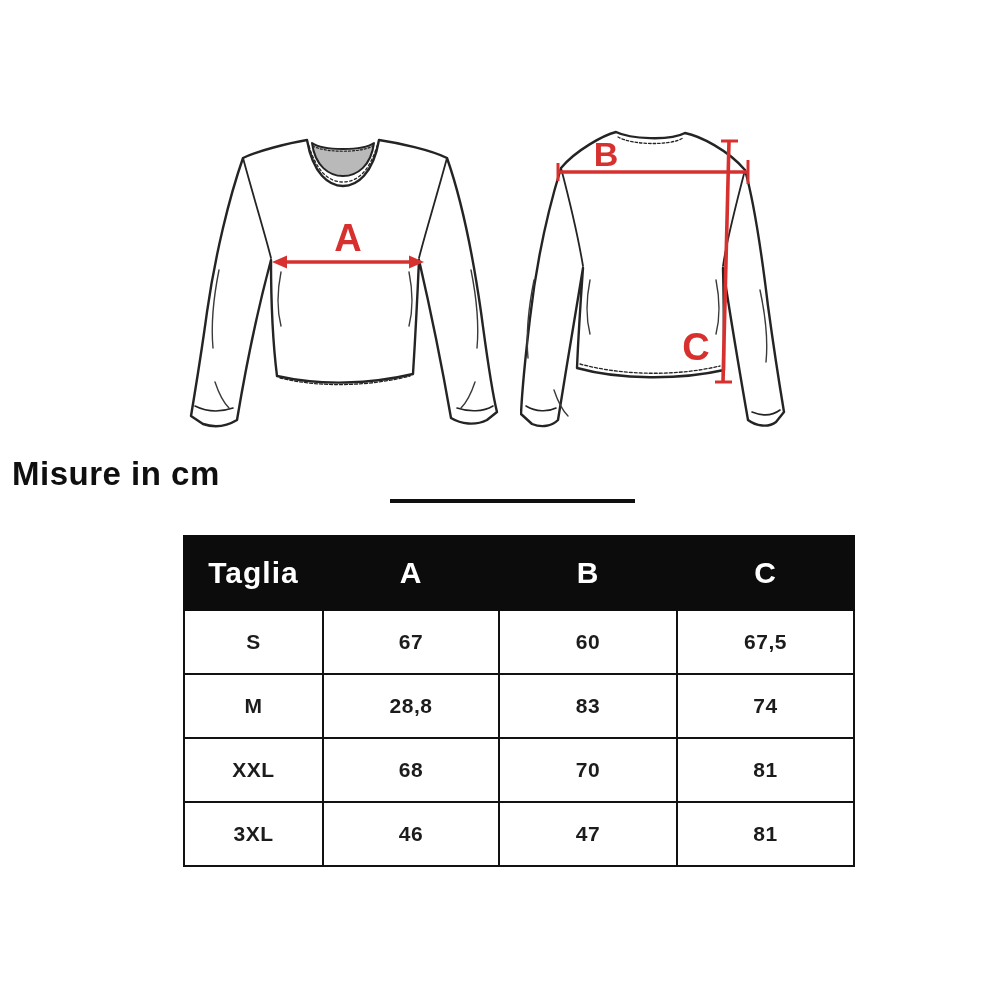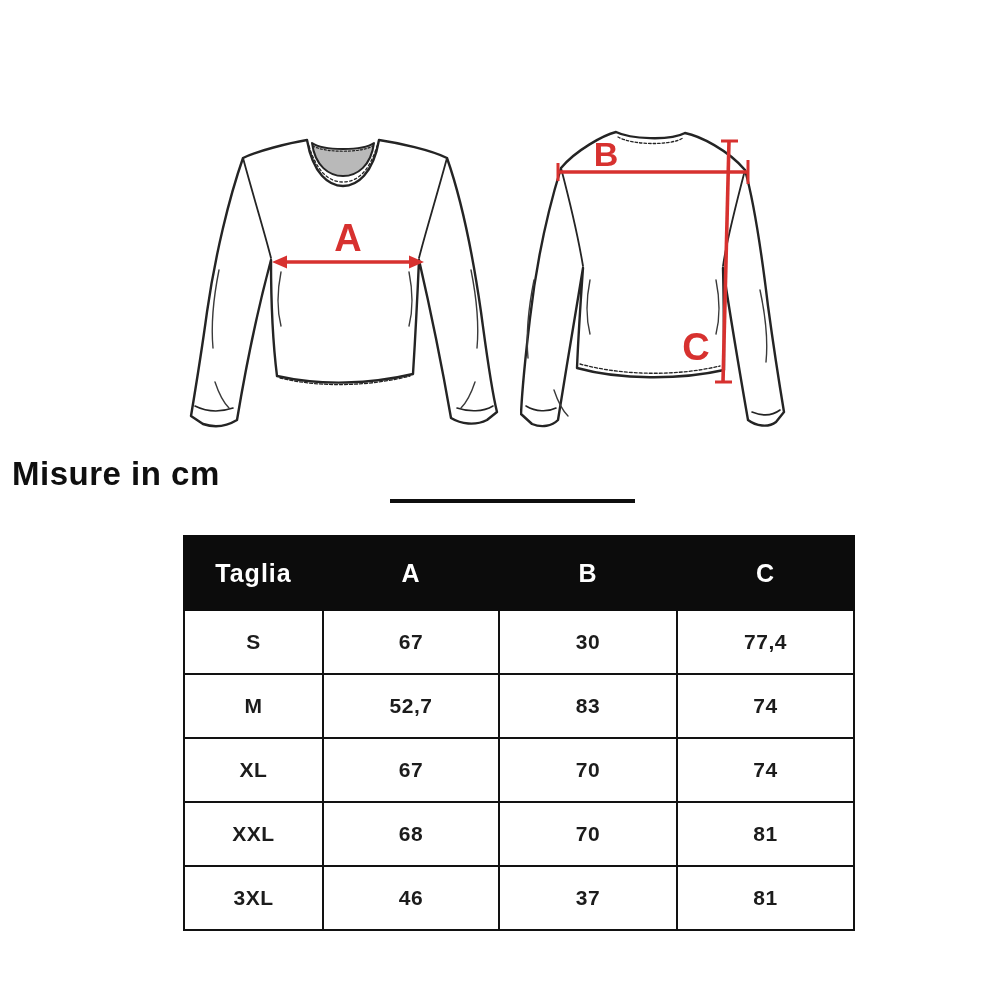--- a/index.html
+++ b/index.html
@@ -5,21 +5,21 @@
   html,body{margin:0;padding:0;background:#ffffff;}
   body{width:1000px;height:1000px;font-family:"Liberation Sans",sans-serif;}
   .canvas{position:relative;width:1000px;height:1000px;background:#ffffff;overflow:hidden;}
   .fig{position:absolute;}
   svg text{font-family:"Liberation Sans",sans-serif;font-weight:bold;}
   .title-wrap{position:absolute;top:455px;left:12px;width:1000px;text-align:left;}
   .title{margin:0;font-size:33px;font-weight:800;color:#0f0f0f;letter-spacing:.5px;}
   .title-underline{width:245px;height:4px;background:#0f0f0f;margin:6px auto 0 auto;}
   table.size-table{position:absolute;left:183px;top:535px;width:670px;border-collapse:collapse;table-layout:fixed;}
   .size-table th,.size-table td{border:2px solid #121212;text-align:center;vertical-align:middle;font-weight:bold;}
-  .size-table thead th{background:#0c0c0c;color:#ffffff;font-size:25px;height:70px;border-color:#0c0c0c;letter-spacing:1px;}
+  .size-table thead th{background:#0c0c0c;color:#ffffff;font-size:30px;height:70px;border-color:#0c0c0c;letter-spacing:1px;}
   .size-table tbody td{height:60px;font-size:21px;color:#1c1c1c;background:#ffffff;letter-spacing:.5px;}
 </style>
 </head>
 <body>
 
 <div class="canvas">
 
   <svg class="fig" style="left:185px;top:110px" width="320" height="340" viewBox="0 0 320 340">
     <g fill="none" stroke="#242424" stroke-width="2.4" stroke-linecap="round" stroke-linejoin="round">
       <path fill="#ffffff" d="
@@ -139,43 +139,37 @@
         <th>Taglia</th>
         <th>A</th>
         <th>B</th>
         <th>C</th>
       </tr>
     </thead>
     <tbody>
       <tr>
         <td>S</td>
         <td>67</td>
-        <td>30</td>
-        <td>77,4</td>
+        <td>60</td>
+        <td>67,5</td>
       </tr>
       <tr>
         <td>M</td>
-        <td>52,7</td>
+        <td>28,8</td>
         <td>83</td>
-        <td>74</td>
-      </tr>
-      <tr>
-        <td>XL</td>
-        <td>67</td>
-        <td>70</td>
         <td>74</td>
       </tr>
       <tr>
         <td>XXL</td>
         <td>68</td>
         <td>70</td>
         <td>81</td>
       </tr>
       <tr>
         <td>3XL</td>
         <td>46</td>
-        <td>37</td>
+        <td>47</td>
         <td>81</td>
       </tr>
     </tbody>
   </table>
 
 </div>
 
 </body></html>

